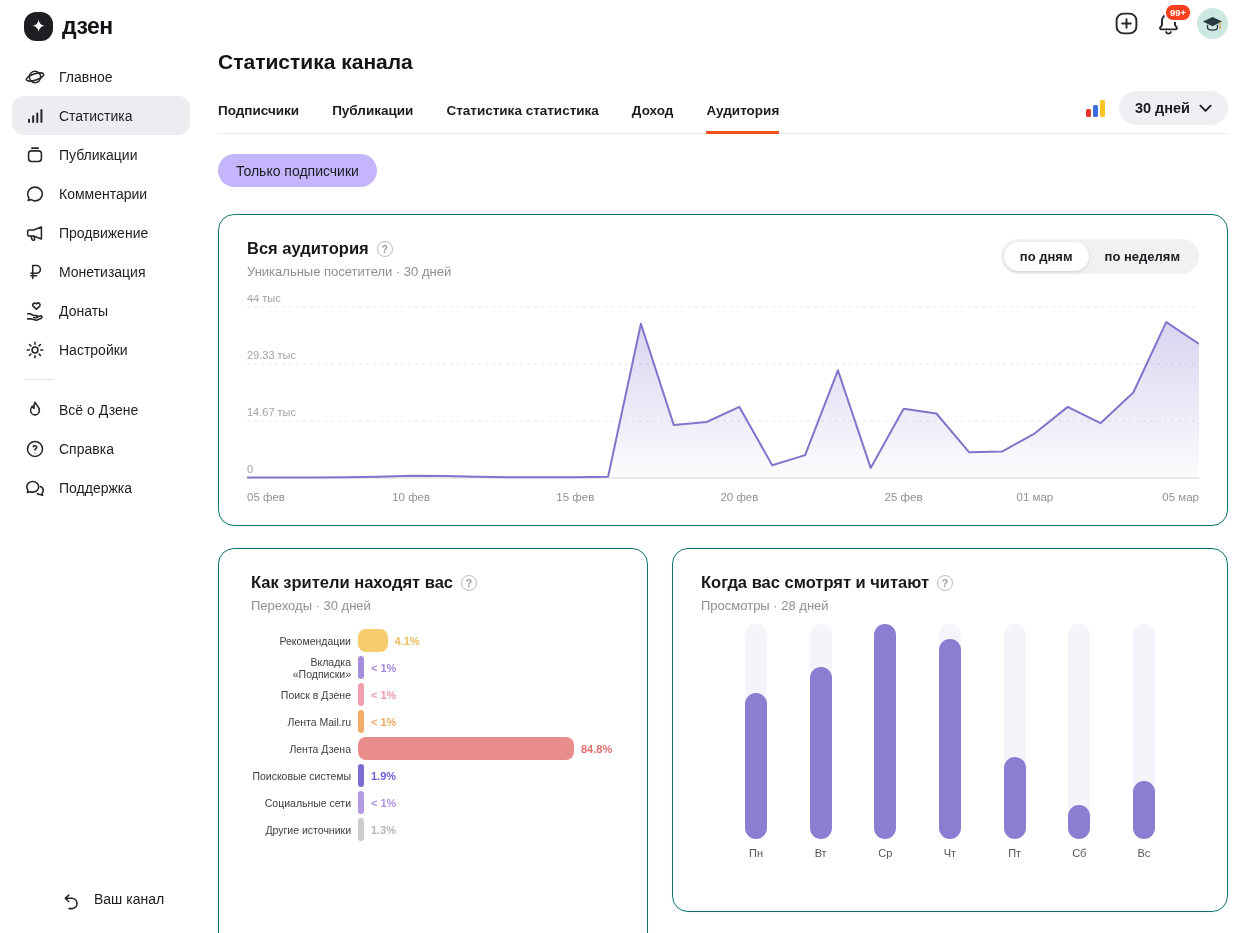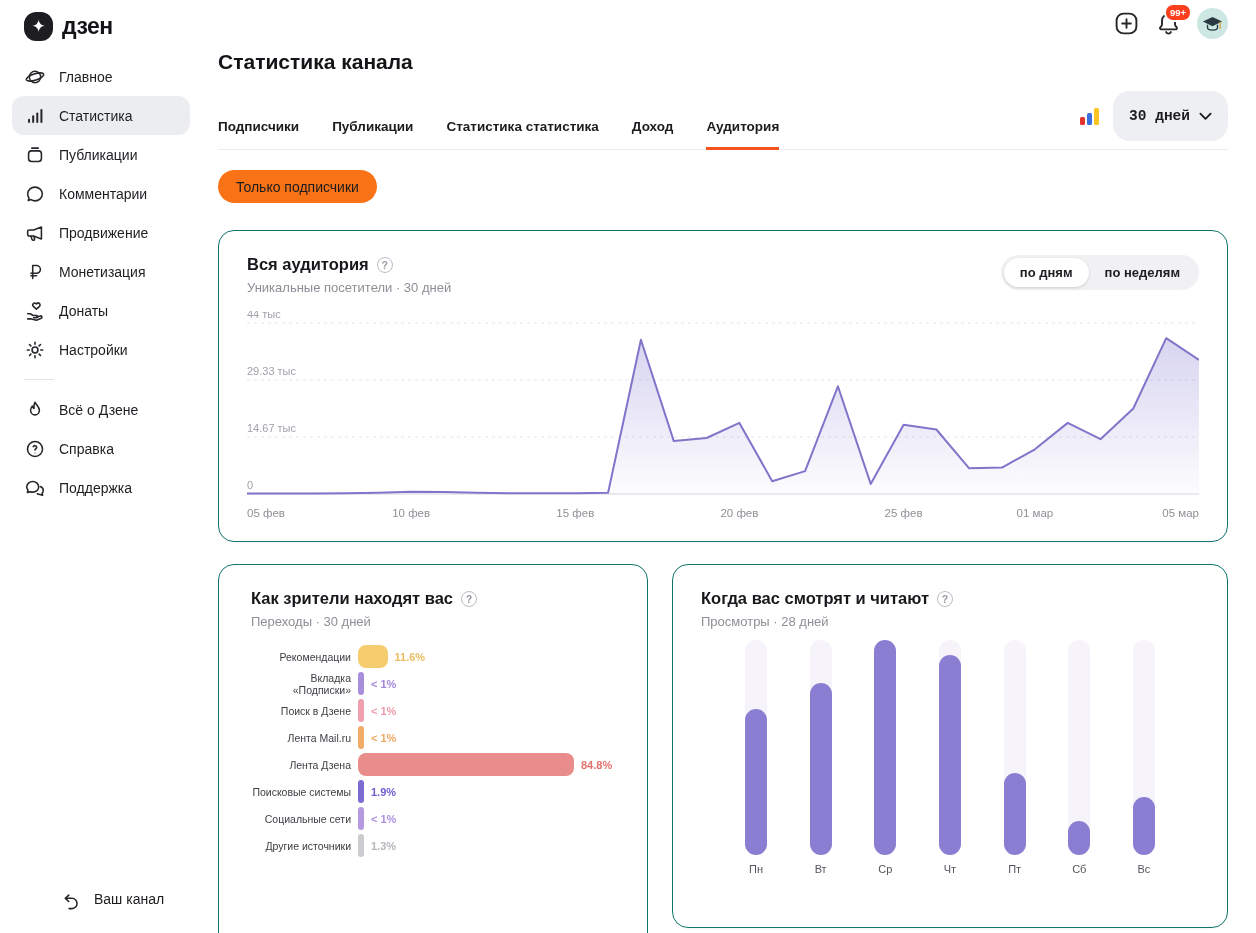--- a/index.html
+++ b/index.html
@@ -29,24 +29,24 @@
   .avatar { width:31px; height:31px; border-radius:50%; background:#cde8e3; display:flex; align-items:center; justify-content:center; overflow:hidden; cursor:pointer; border:none; padding:0; }
 
   .page-title { font-size:21px; font-weight:700; margin:50px 0 0 0; color:#141418; }
 
   .tabs-row { display:flex; align-items:flex-end; border-bottom:1px solid #ececf0; margin-top:17px; }
   .tab { font-size:13.5px; font-weight:700; color:#1b1b20; padding:4px 0 13px 0; margin-right:33px; cursor:pointer; border-bottom:3px solid transparent; margin-bottom:-1px; background:none; border-top:none; border-left:none; border-right:none; font-family:inherit; }
   .tab.active { border-bottom-color:#f4511c; }
   .tabs-right { margin-left:auto; display:flex; align-items:center; gap:14px; padding-bottom:8px; }
   .metrika { display:flex; align-items:flex-end; gap:2px; height:18px; background:none; border:none; cursor:pointer; padding:0; }
   .metrika i { display:block; width:5px; border-radius:1.5px; }
-  .period-pill { display:flex; align-items:center; gap:9px; height:50px; padding:0 16px; background:#edeff2; border:none; border-radius:17px; font-size:14.5px; font-weight:700; color:#1b1b20; cursor:pointer; font-family:Liberation Mono, monospace; }
+  .period-pill { display:flex; align-items:center; gap:9px; height:34px; padding:0 16px; background:#edeff2; border:none; border-radius:17px; font-size:14.5px; font-weight:700; color:#1b1b20; cursor:pointer; font-family:Liberation Sans, sans-serif; }
 
   .chip-row { margin-top:20px; }
-  .chip { display:inline-flex; align-items:center; height:33px; padding:0 18px; background:#f97316; border:none; border-radius:17px; font-size:14px; color:#1b1b20; cursor:pointer; font-family:inherit; }
+  .chip { display:inline-flex; align-items:center; height:33px; padding:0 18px; background:#c4b5fd; border:none; border-radius:17px; font-size:14px; color:#1b1b20; cursor:pointer; font-family:inherit; }
 
   .card { background:#fff; border:1px solid #0f766e; border-radius:16px; box-shadow:0 1px 2px rgba(30,30,40,.04); }
   .card-audience { margin-top:27px; padding:24px 28px 14px 28px; }
   .card-head { display:flex; justify-content:space-between; align-items:flex-start; }
   .card-title { font-size:16.5px; font-weight:700; color:#17171c; display:flex; align-items:center; }
   .help { width:16px; height:16px; border-radius:50%; border:1.5px solid #bcbcc3; color:#9a9aa2; font-size:10.5px; font-weight:700; display:inline-flex; align-items:center; justify-content:center; margin-left:8px; cursor:pointer; }
   .card-sub { font-size:13px; color:#8e8e96; margin-top:6px; }
 
   .toggle { background:#f1f1f4; border-radius:19px; padding:3px; display:flex; }
   .seg { font-size:13px; font-weight:700; color:#1d1d22; padding:7px 16px; border-radius:16px; border:none; background:transparent; cursor:pointer; font-family:inherit; }
@@ -280,21 +280,21 @@
         <div class="card-title">
           <span>Как зрители находят вас</span>
           <span class="help">?</span>
         </div>
         <div class="card-sub">Переходы · 30 дней</div>
         <div class="hbars" id="hbars">
             <div class="hbar-row">
               <div class="hbar-label">Рекомендации</div>
               <div class="hbar-track">
                 <div class="hbar-bar" style="width:29.5452px;background:#f5cd6f"></div>
-                <span class="hbar-value" style="color:#ecbd60">11.6%</span>
+                <span class="hbar-value" style="color:#ecbd60">4.1%</span>
               </div>
             </div>
             <div class="hbar-row">
               <div class="hbar-label">Вкладка «Подписки»</div>
               <div class="hbar-track">
                 <div class="hbar-bar thin" style="width:6px;background:#a88fdc"></div>
                 <span class="hbar-value" style="color:#a187da">&lt; 1%</span>
               </div>
             </div>
             <div class="hbar-row">

